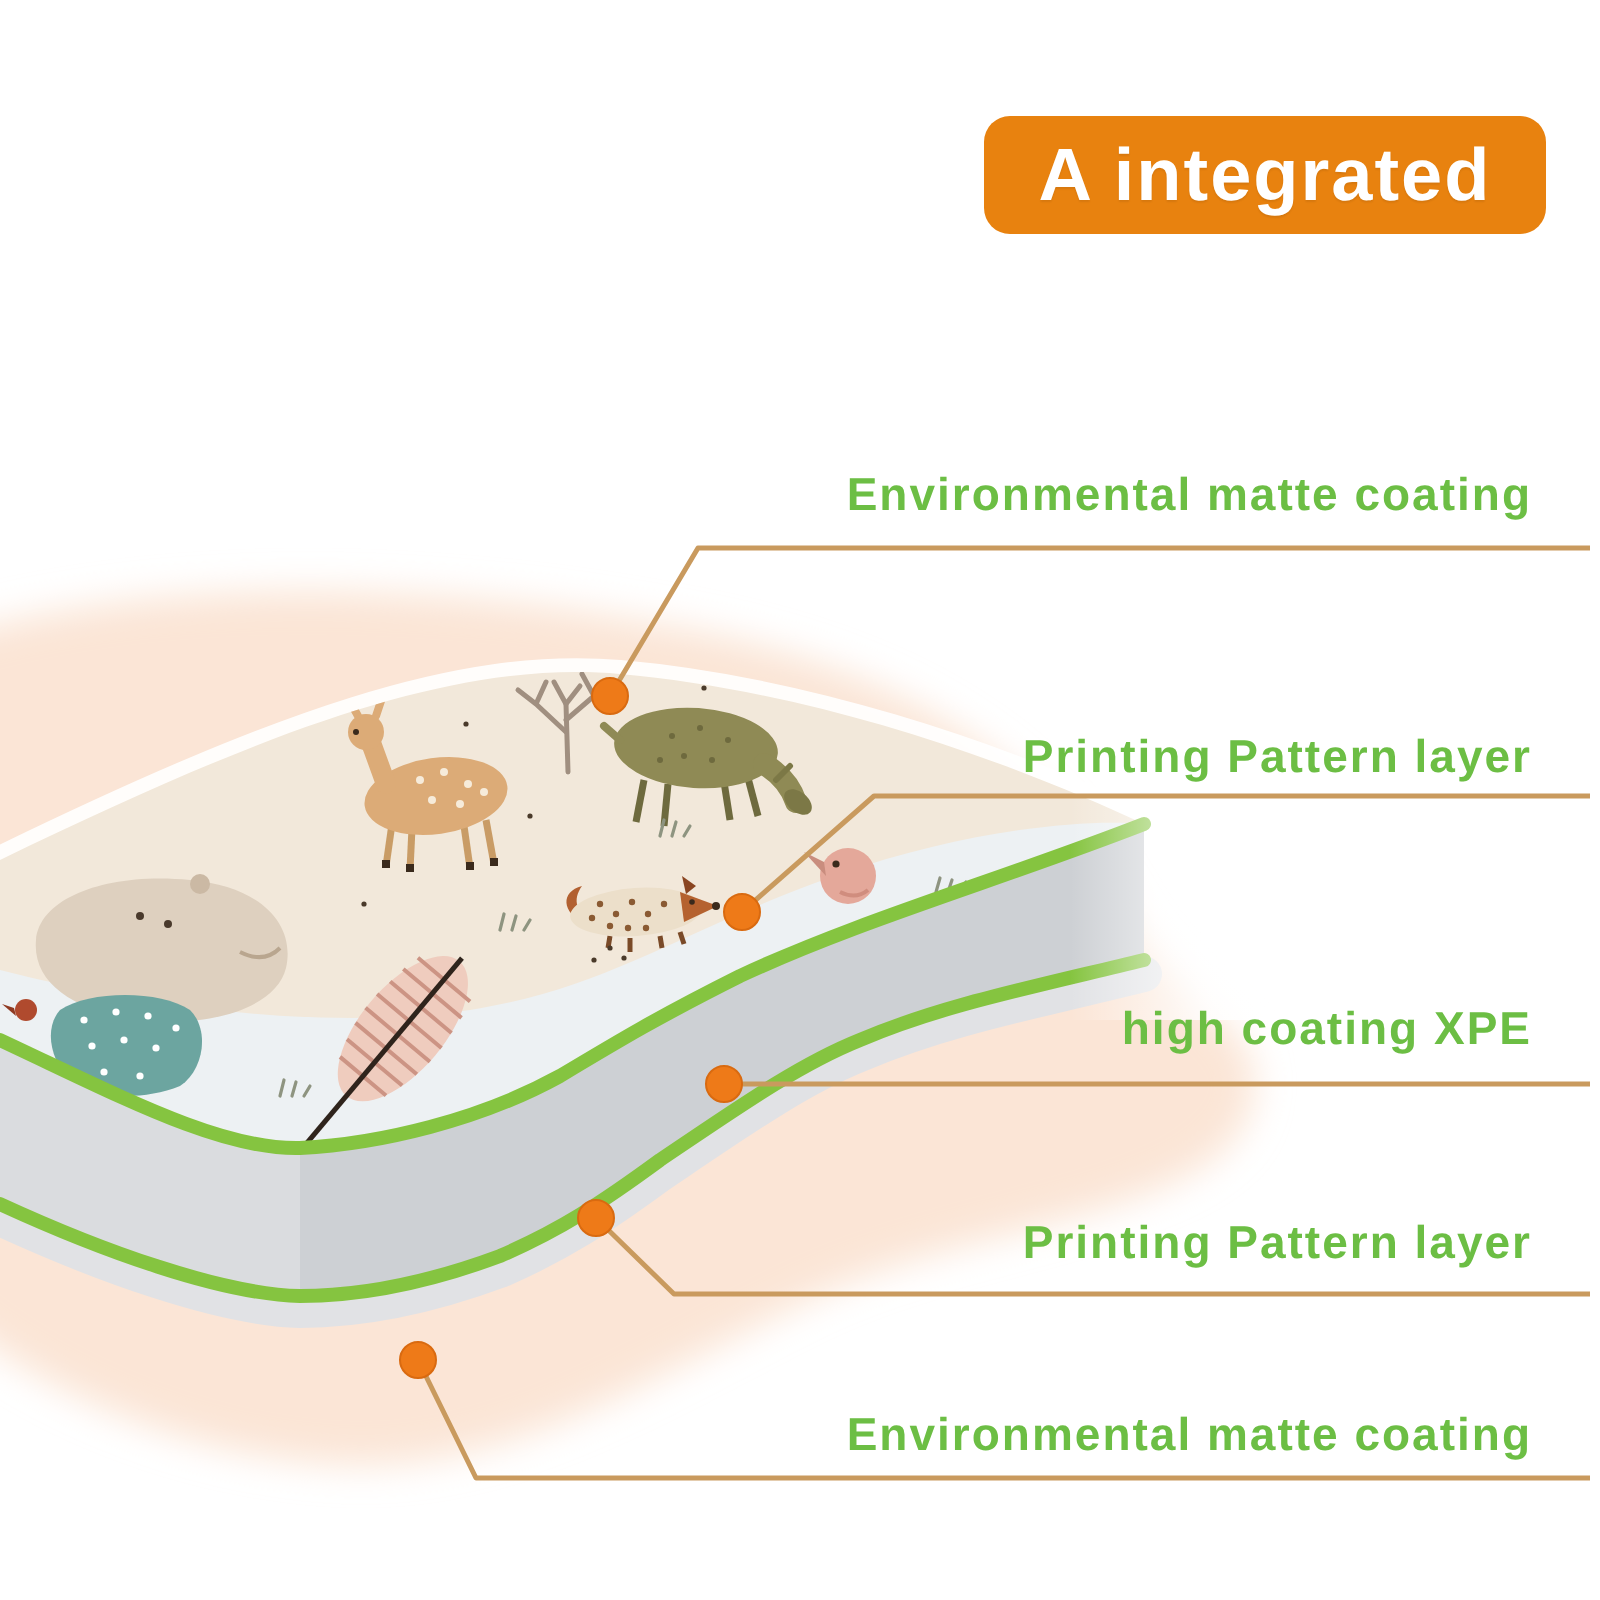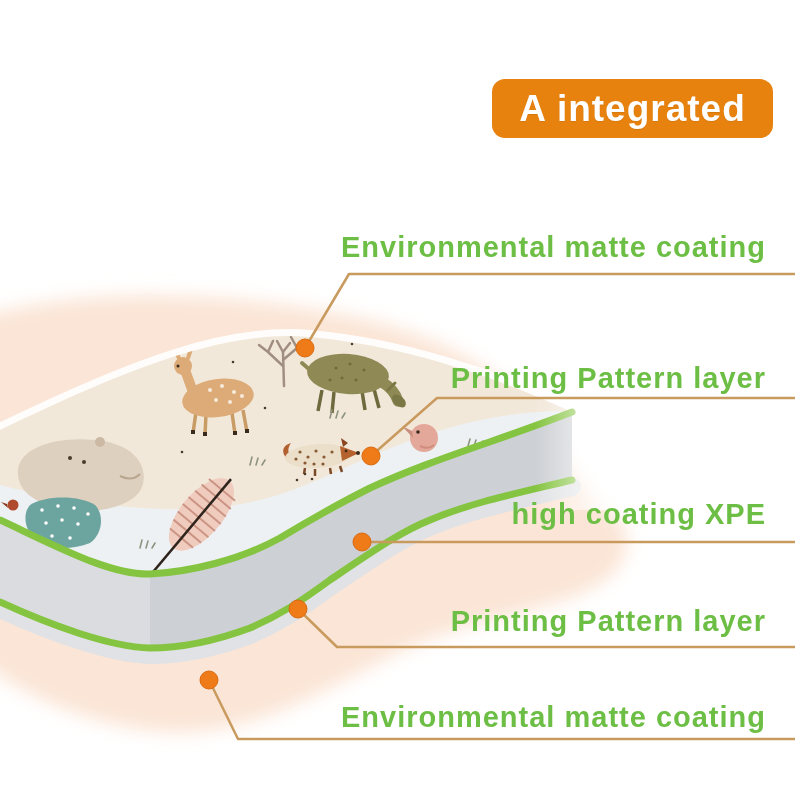--- a/index.html
+++ b/index.html
@@ -7,25 +7,24 @@
     position:relative;width:800px;height:800px;background:#ffffff;overflow:hidden;
     font-family:"Liberation Sans", sans-serif;
   }
   .illustration{position:absolute;left:0;top:0;width:800px;height:800px;}
   .title-badge{
     position:absolute;left:492px;top:58px;width:281px;height:59px;
     background:#E8820F;border-radius:13px;color:#ffffff;
     font-size:37px;font-weight:bold;letter-spacing:1px;
     display:flex;align-items:center;justify-content:center;
     text-shadow:0 1px 1px rgba(0,0,0,0.08);
-    margin-top:21px;
   }
   .layer-label{
     position:absolute;right:34px;height:30px;line-height:30px;
-    color:#6CBE44;font-size:29px;font-weight:bold;letter-spacing:1px;
+    color:#6CBE44;font-size:23px;font-weight:bold;letter-spacing:1px;
     white-space:nowrap;text-align:right;
   }
   .ll-0{top:232px;}
   .ll-1{top:363px;}
   .ll-2{top:499px;}
   .ll-3{top:606px;}
   .ll-4{top:702px;}
 </style>
 </head>
 <body>

